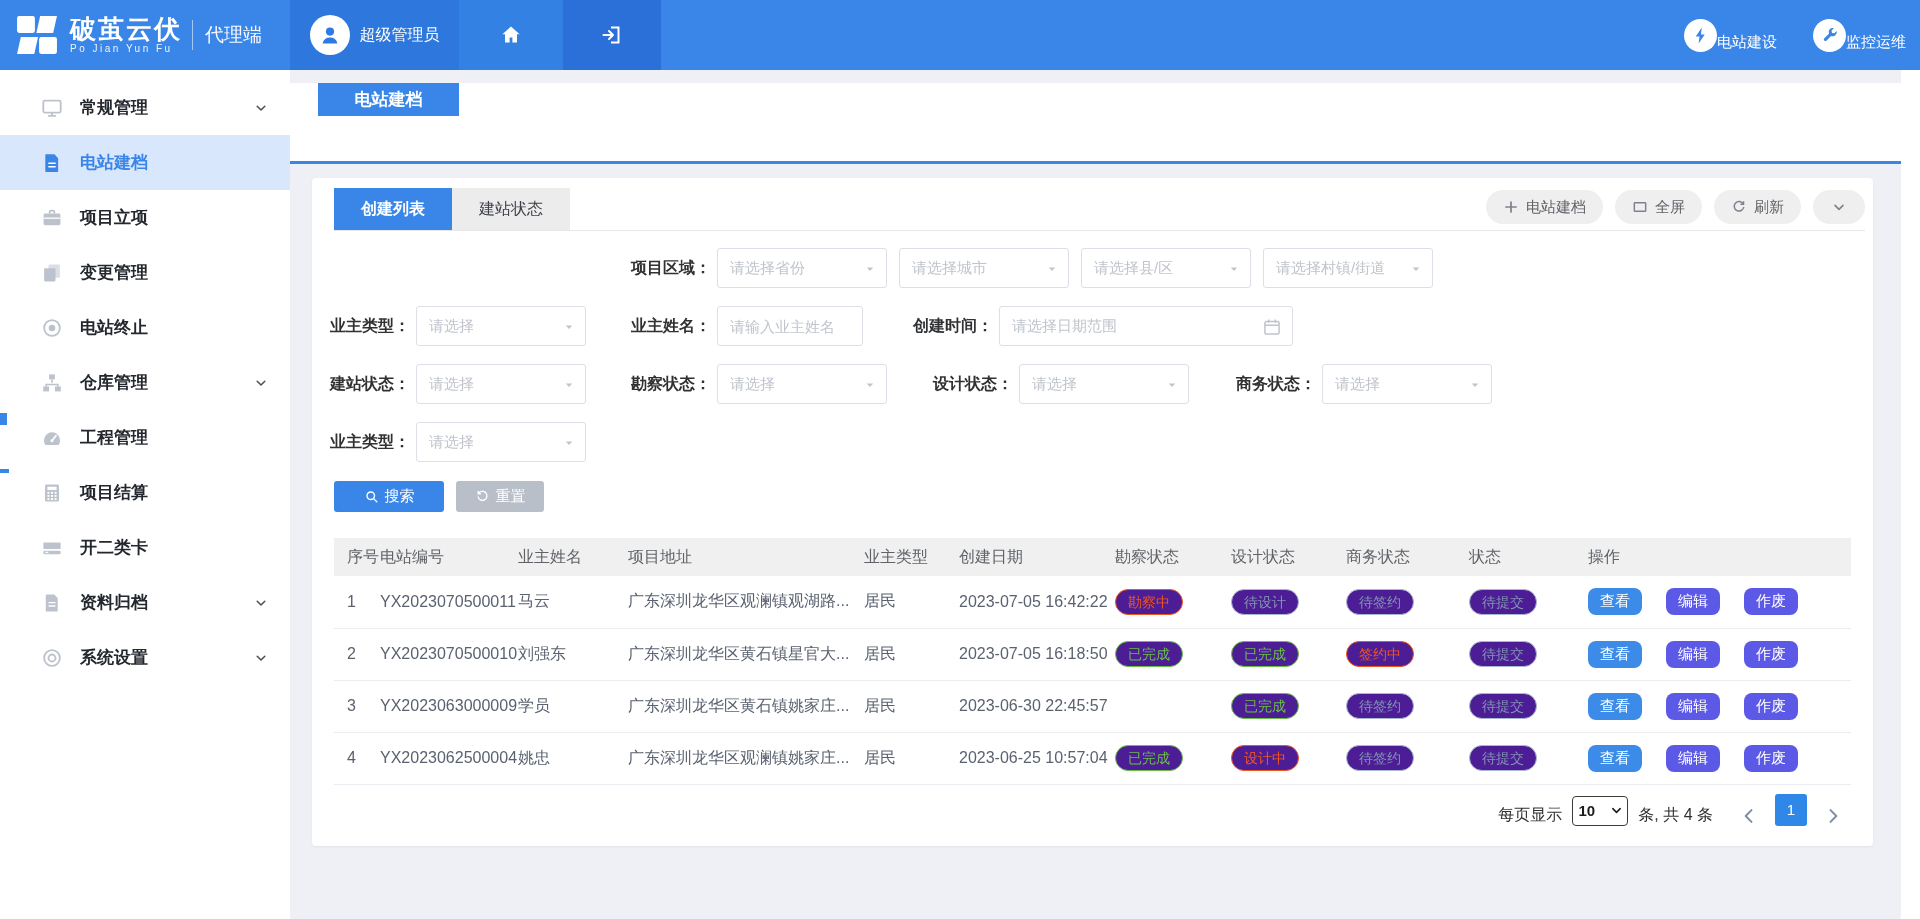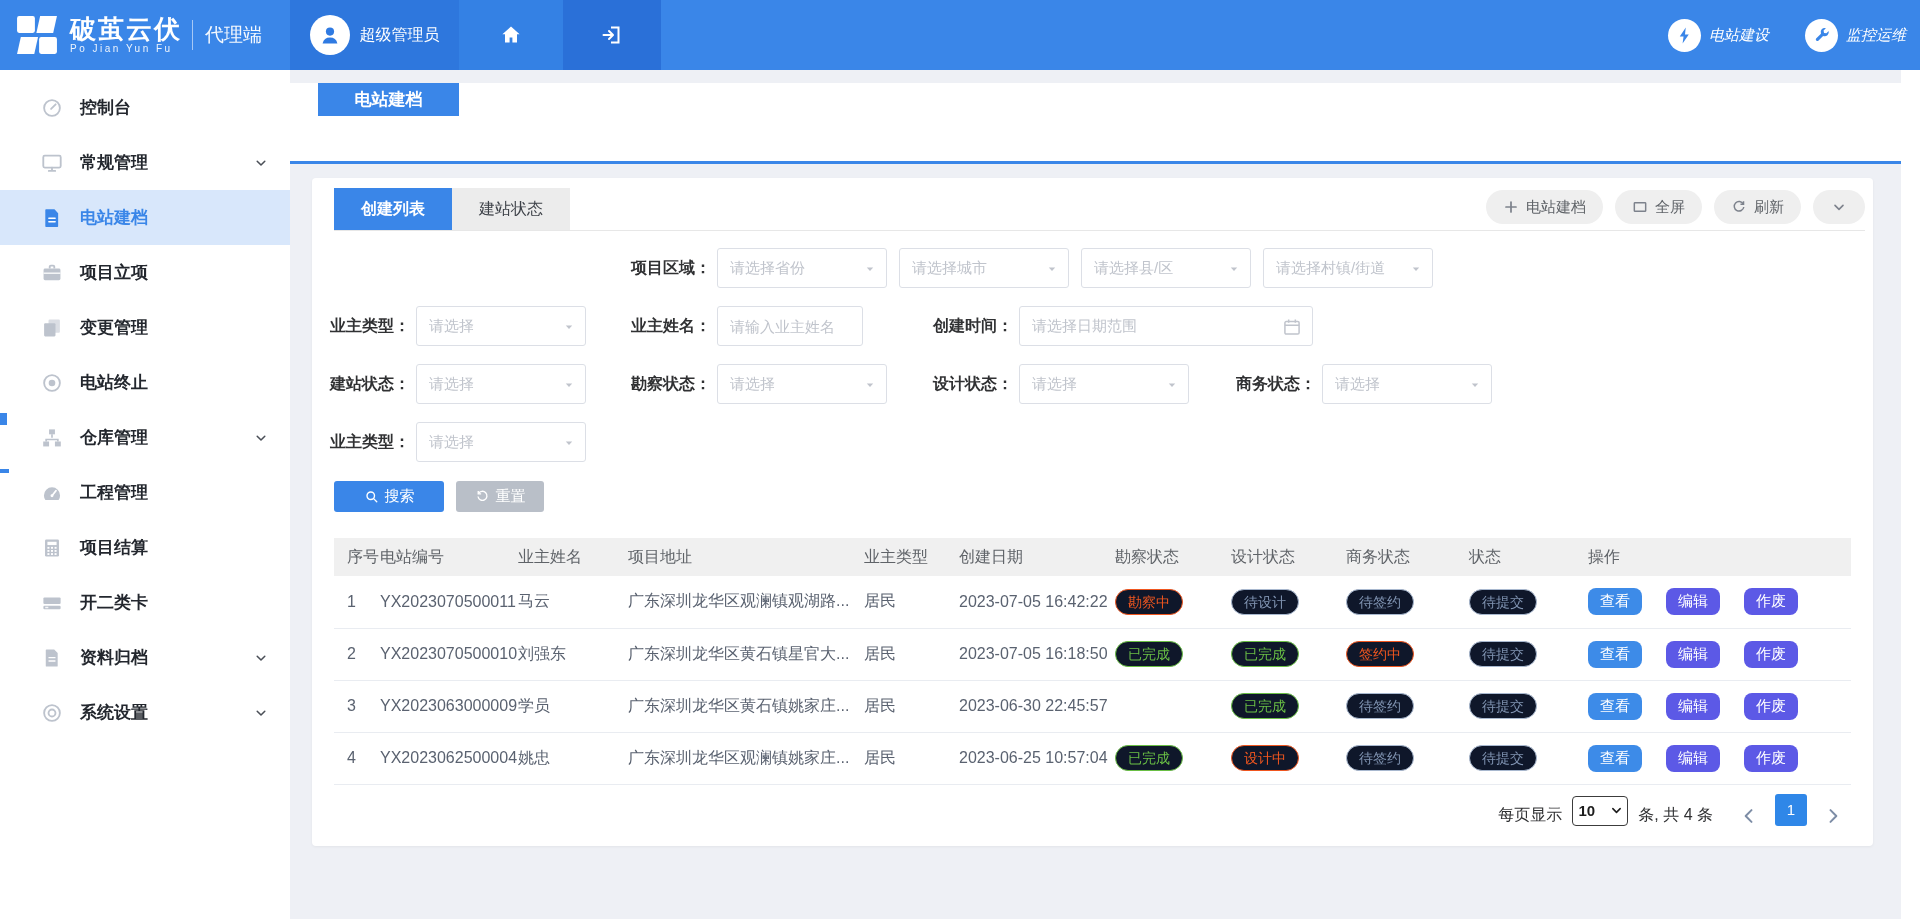--- a/index.html
+++ b/index.html
@@ -14,21 +14,21 @@
   .brand-text .t2 { color:rgba(255,255,255,.9); font-size:10px; letter-spacing:2.5px; line-height:12px; }
   .brand-divider { width:1px; height:30px; background:rgba(255,255,255,.55); margin:0 12px 0 10px; }
   .portal { color:rgba(255,255,255,.95); font-size:19px; }
   .user-block { width:169px; background:#2e77dd; display:flex; align-items:center; justify-content:center; gap:10px; cursor:pointer; }
   .avatar { width:40px; height:40px; border-radius:50%; background:#fff; display:flex; align-items:center; justify-content:center; }
   .user-name { color:#fff; font-size:16px; }
   .home-block { width:104px; background:#3481e4; display:flex; align-items:center; justify-content:center; cursor:pointer; }
   .logout-block { width:98px; background:#2a70d8; display:flex; align-items:center; justify-content:center; cursor:pointer; }
   .nav-spacer { flex:1; }
   .quick-links { display:flex; align-items:center; gap:36px; padding-right:14px; }
-  .quick { display:flex; align-items:center; gap:8px; cursor:pointer;font-style:italic; }
+  .quick { display:flex; align-items:flex-end; gap:0; cursor:pointer; }
   .quick-circle { width:33px; height:33px; border-radius:50%; background:#fff; display:flex; align-items:center; justify-content:center; }
   .quick-label { color:#fff; font-size:15px; }
 
   
   .sidebar { position:absolute; top:70px; left:0; width:290px; bottom:0; background:#fff; padding-top:10px; }
   .side-item { height:55px; display:flex; align-items:center; padding-left:40px; position:relative; cursor:pointer; }
   .side-item .s-icon { width:24px; height:24px; margin-right:16px; color:#bdc3cd; display:flex; align-items:center; justify-content:center; }
   .side-item .s-icon svg { width:22px; height:22px; }
   .side-item .s-label { font-size:17px; font-weight:700; color:#23272e; }
   .side-item .s-chevron { position:absolute; right:22px; width:14px; height:14px; color:#4a4f57; }
@@ -73,21 +73,21 @@
   .btn svg { width:15px; height:15px; }
   .btn-search { width:110px; background:var(--primary,#3a86e8); }
   .btn-reset { width:88px; background:#b9bfc8; }
 
   
   .tbl-wrap { margin:26px 22px 0 22px; }
   table { width:100%; border-collapse:collapse; table-layout:fixed; }
   thead th { background:#f0f0f0; height:38px; font-size:16px; font-weight:400; color:#5f6368; text-align:left; }
   tbody td { height:52px; border-bottom:1px solid #e9ecf1; font-size:16px; color:#5a6270; overflow:hidden; white-space:nowrap; text-overflow:ellipsis; }
   th.c-no, td.c-no { padding-left:13px; }
-  .badge { display:inline-block; min-width:68px; padding:0 12px; height:26px; line-height:24px; border-radius:14px; border:1px solid; font-size:14px; text-align:center; background:#0f172a; }
+  .badge { display:inline-block; min-width:68px; padding:0 12px; height:26px; line-height:24px; border-radius:14px; border:1px solid; font-size:14px; text-align:center; background:#4c1d95; }
   .tone-orange { color:var(--orange,#f0561f); border-color:var(--orange,#f0561f); }
   .tone-green  { color:var(--green,#6abf45);  border-color:var(--green,#6abf45); }
   .tone-gray   { color:#8094b2; border-color:#a8b8cf; }
   .act-btn { display:inline-block; width:54px; height:27px; border:none; border-radius:8px; color:#fff; font-size:15px; margin-right:24px; cursor:pointer; font-family:inherit; }
   .act-btn:last-child { margin-right:0; }
   .act-view { background:var(--action-view,#3d8be8); }
   .act-other { background:var(--action-edit,#5c59e6); }
 
   
   .pager { display:flex; align-items:flex-end; justify-content:flex-end; margin-top:7px; padding-right:30px; height:34px; font-size:16px; color:#303133; }
@@ -161,30 +161,20 @@
           <svg width="19" height="19" viewBox="0 0 24 24">
             <path d="M21 6.2a5.2 5.2 0 0 1-7 6.3L8 18.6a2 2 0 0 1-2.8-2.8l6.1-6.1a5.2 5.2 0 0 1 6.3-7l-3 3 .6 3 3 .6z" fill="#3a86e8"></path>
           </svg>
         </span>
         <span class="quick-label">监控运维</span>
       </div>
     </div>
   </header>
 
   <aside class="sidebar">
-      <div class="side-item">
-    <span class="s-icon">
-          <svg viewBox="0 0 24 24">
-            <circle cx="12" cy="12" r="8.6" fill="none" stroke="currentColor" stroke-width="2"></circle>
-            <path d="M11 13l5-5" fill="none" stroke="currentColor" stroke-width="2" stroke-linecap="round"></path>
-          </svg>
-        </span>
-    <span class="s-label">控制台</span>
-
-  </div>
       <div class="side-item">
     <span class="s-icon">
           <svg viewBox="0 0 24 24">
             <rect x="2.5" y="4" width="19" height="13" rx="1.6" fill="none" stroke="currentColor" stroke-width="2"></rect>
             <path d="M8.5 20.6h7M12 17v3.6" fill="none" stroke="currentColor" stroke-width="2" stroke-linecap="round"></path>
           </svg>
         </span>
     <span class="s-label">常规管理</span>
     <svg class="s-chevron" viewBox="0 0 24 24">
           <path d="M5.5 9l6.5 6.5L18.5 9" fill="none" stroke="currentColor" stroke-width="2.6" stroke-linecap="round" stroke-linejoin="round"></path>
@@ -393,21 +383,21 @@
             <span class="ph">请选择</span>
             <svg class="caret" viewBox="0 0 24 24">
                 <path d="M6.5 9.5l5.5 6 5.5-6z" fill="#c0c4cc"></path>
               </svg>
           </div>
         </div>
         <div class="f-group" style="left:315px">
           <label class="f-label">业主姓名：</label>
           <input class="f-input" style="width: 146px;" placeholder="请输入业主姓名">
         </div>
-        <div class="f-group" style="left:617px">
+        <div class="f-group" style="left:597px">
           <label class="f-label">创建时间：</label>
           <div class="date-box">
             <span class="ph">请选择日期范围</span>
             <svg class="cal" viewBox="0 0 24 24">
               <rect x="3.5" y="5.5" width="17" height="15" rx="1.5" fill="none" stroke="currentColor" stroke-width="1.8"></rect>
               <path d="M3.5 10h17M8 3v4M16 3v4" fill="none" stroke="currentColor" stroke-width="1.8"></path>
             </svg>
           </div>
         </div>
       </div>

